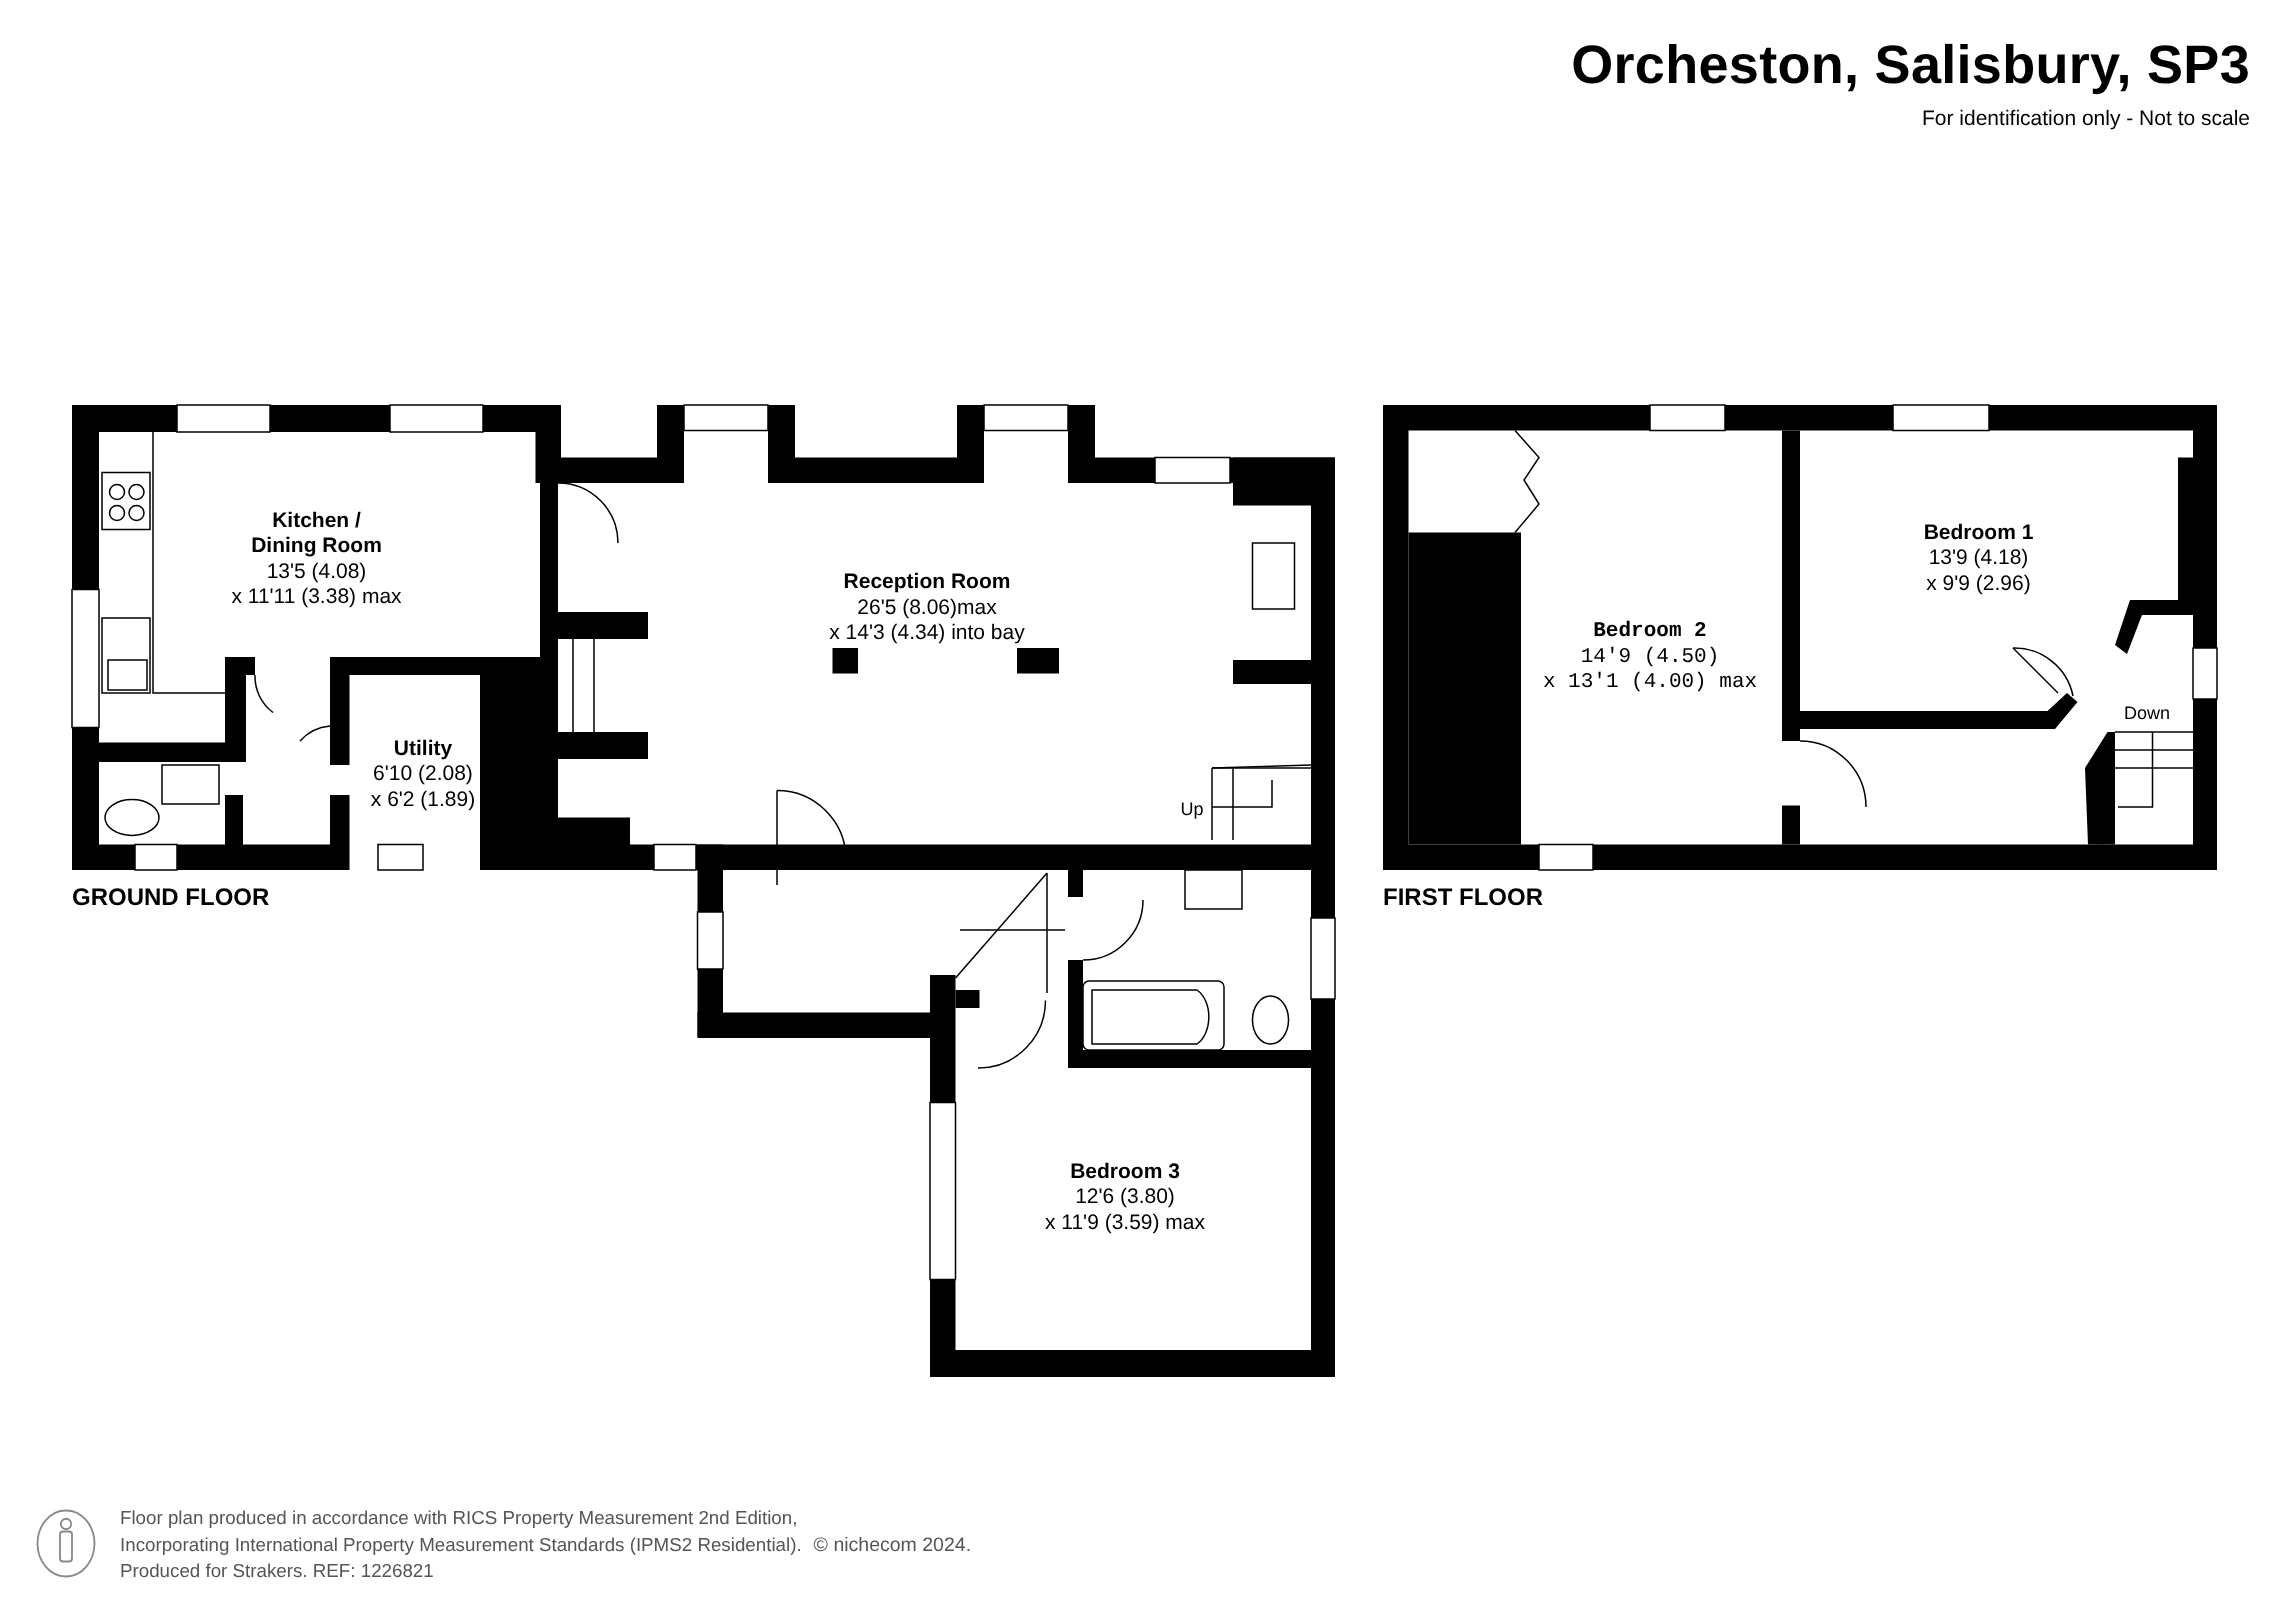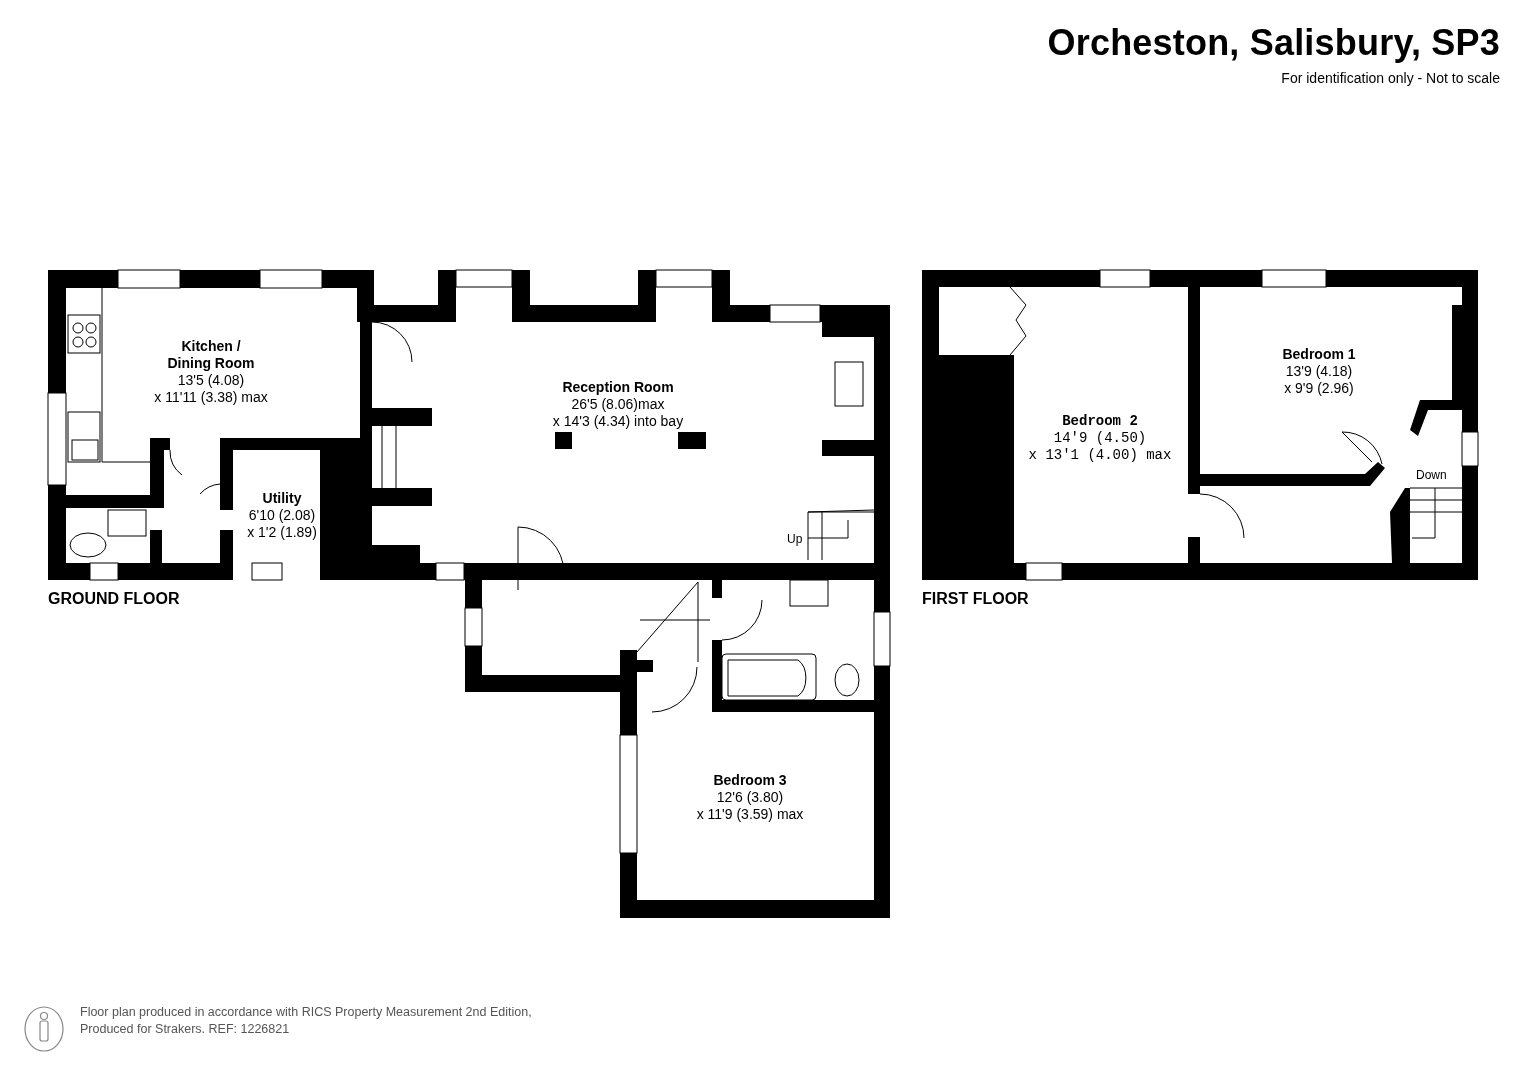--- a/index.html
+++ b/index.html
@@ -173,21 +173,21 @@
 
 <div class="room-label" style="left:211px; top:338px;">
   <div class="name">Kitchen /</div>
   <div class="name">Dining Room</div>
   <div>13'5 (4.08)</div>
   <div>x 11'11 (3.38) max</div>
 </div>
 <div class="room-label" style="left:282px; top:490px;">
   <div class="name">Utility</div>
   <div>6'10 (2.08)</div>
-  <div>x 1'2 (1.89)</div>
+  <div>x 6'2 (1.89)</div>
 </div>
 <div class="room-label" style="left:618px; top:379px;">
   <div class="name">Reception Room</div>
   <div>26'5 (8.06)max</div>
   <div>x 14'3 (4.34) into bay</div>
 </div>
 <div class="room-label" style="left:750px; top:772px;">
   <div class="name">Bedroom 3</div>
   <div>12'6 (3.80)</div>
   <div>x 11'9 (3.59) max</div>
@@ -204,14 +204,15 @@
 </div>
 
 <div class="stair-label" style="left:787px; top:532px;">Up</div>
 <div class="stair-label" style="left:1416px; top:468px;">Down</div>
 
 <div class="floor-label" style="left:48px; top:590px;">GROUND FLOOR</div>
 <div class="floor-label" style="left:922px; top:590px;">FIRST FLOOR</div>
 
 <div class="footer">
   <div>Floor plan produced in accordance with RICS Property Measurement 2nd Edition,</div>
+  <div><span>Incorporating International Property Measurement Standards (IPMS2 Residential).</span><span class="copy">© nichecom 2024.</span></div>
   <div>Produced for Strakers.   REF: 1226821</div>
 </div>
 
 </body></html>

